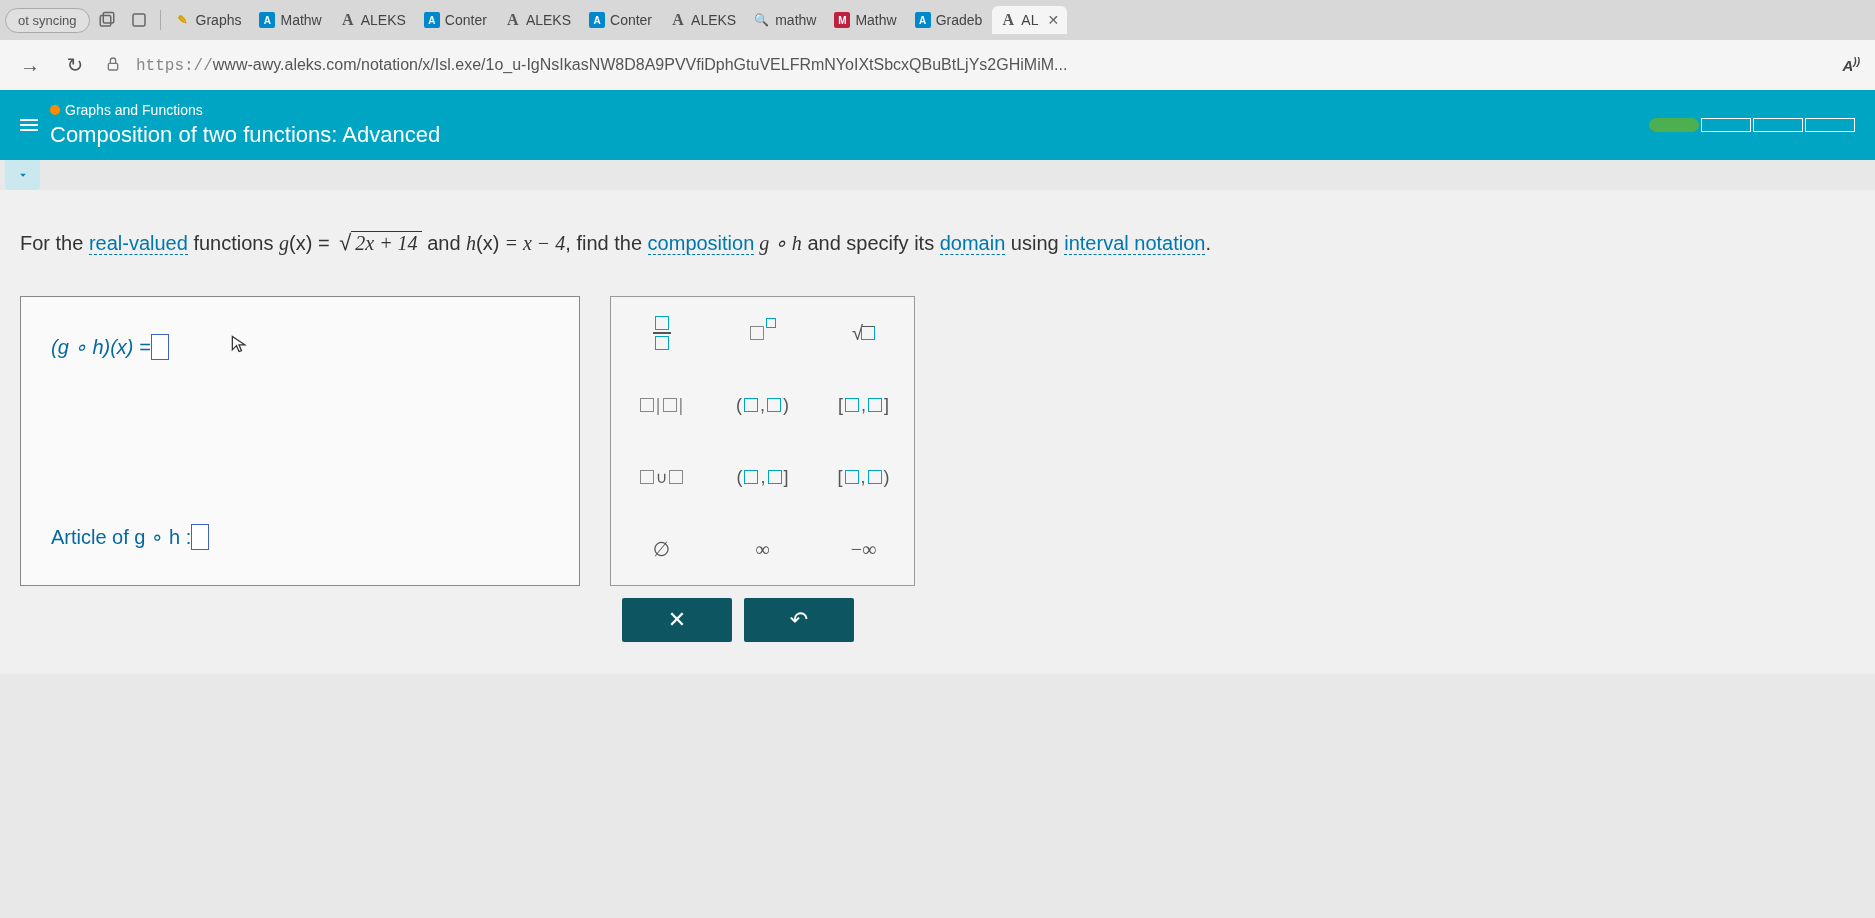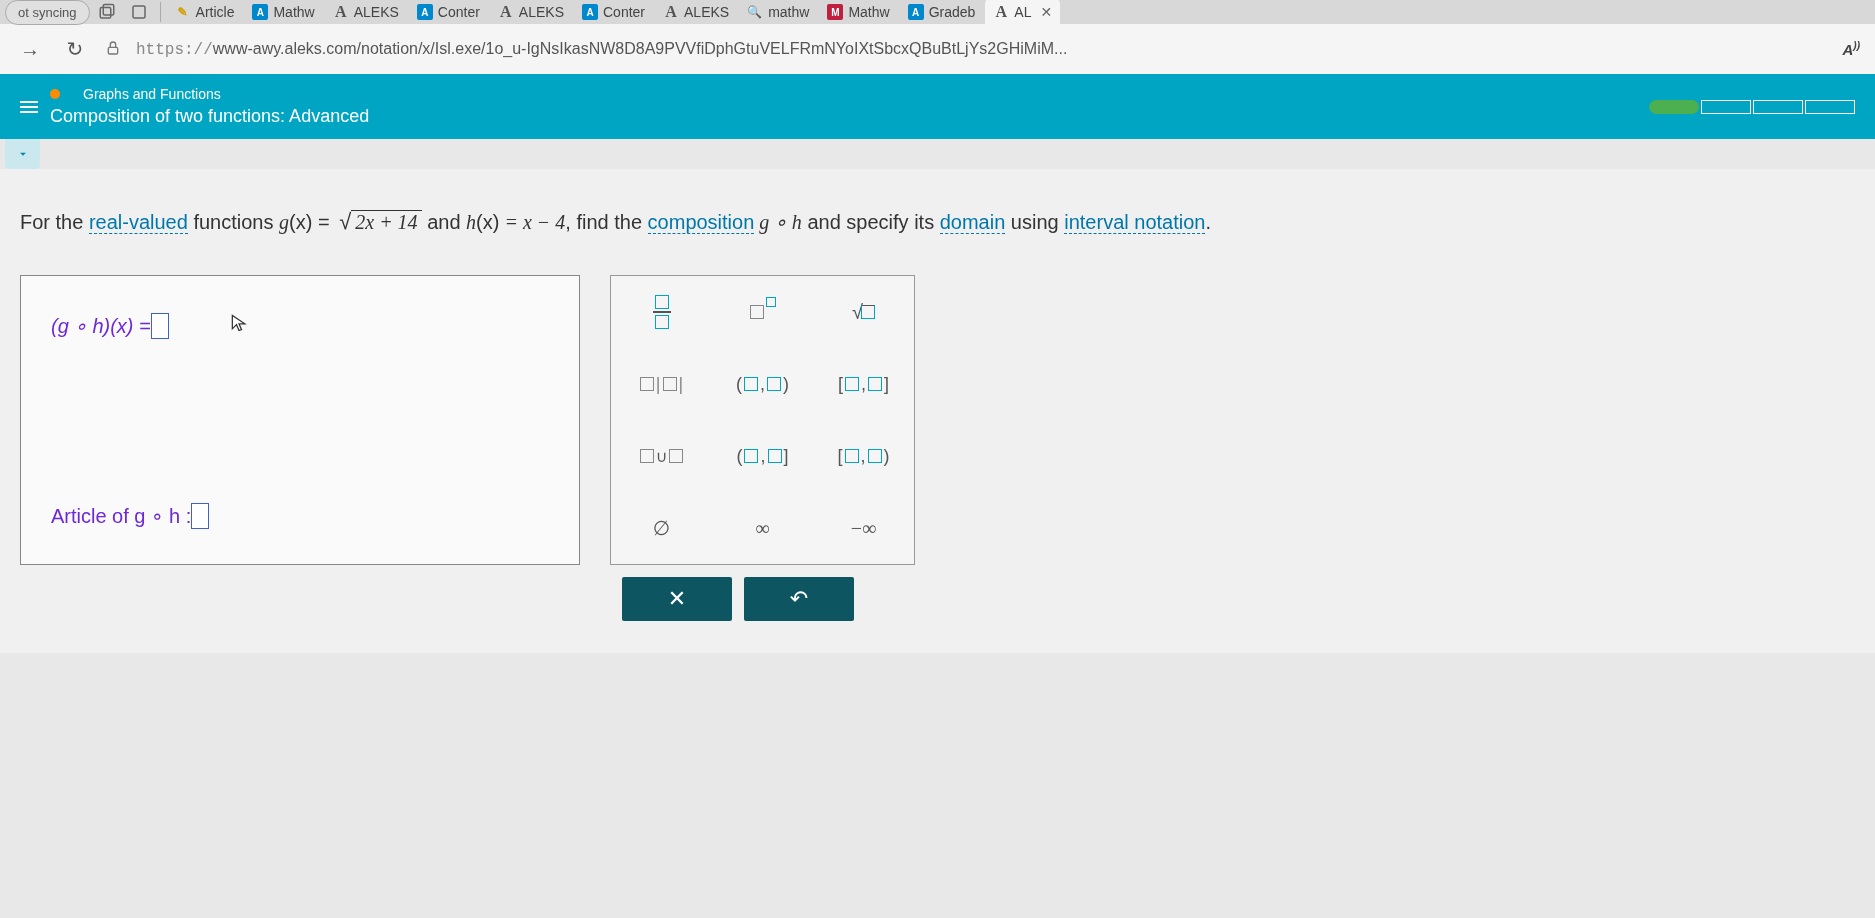--- a/index.html
+++ b/index.html
@@ -2,21 +2,21 @@
 <html><head>
 <meta charset="utf-8">
 <style>
 * { margin: 0; padding: 0; box-sizing: border-box; font-family: Arial, sans-serif; }
 body { background: #e8e8e8; width: 1875px; height: 918px; overflow: hidden; }
 
 .browser-tabs {
   display: flex;
   align-items: center;
   background: #d8d8d8;
-  height: 24px;
+  height: 40px;
   padding: 0 5px;
   gap: 2px;
 }
 .sync-badge {
   background: #e0e0e0;
   border: 1px solid #aaa;
   border-radius: 15px;
   padding: 4px 12px;
   font-size: 13px;
   color: #555;
@@ -64,23 +64,23 @@
   background: #00a5c4;
   color: white;
   padding: 12px 20px;
   display: flex;
   align-items: center;
   gap: 12px;
 }
 .menu-btn { display: flex; flex-direction: column; gap: 3px; }
 .menu-btn span { width: 18px; height: 2px; background: white; }
 .header-content { flex: 1; }
-.breadcrumb { display: flex; align-items: center; gap: 23px; font-size: 14px; margin-bottom: 4px; text-align: center; }
+.breadcrumb { display: flex; align-items: center; gap: 5px; font-size: 14px; margin-bottom: 4px; text-align: center; }
 .breadcrumb-dot { width: 10px; height: 10px; border-radius: 50%; background: #ff8c00; }
-.topic-title { font-size: 18px; font-weight: normal; }
+.topic-title { font-size: 22px; font-weight: normal; }
 .progress-bar { display: flex; gap: 2px; }
 .progress-seg { width: 50px; height: 14px; border: 1px solid white; }
 .progress-seg.filled { background: #4caf50; border-color: #4caf50; border-radius: 7px; }
 
 .dropdown-tab {
   background: #cce8ef;
   width: 35px; height: 30px;
   display: flex; align-items: center; justify-content: center;
   margin-left: 5px;
   border-radius: 0 0 4px 4px;
@@ -112,21 +112,21 @@
   background: #fafafa;
   padding: 35px 30px;
   width: 560px;
   height: 290px;
   display: flex;
   flex-direction: column;
   justify-content: space-between;
 }
 .answer-row {
   display: flex; align-items: center; gap: 0;
-  font-size: 20px; font-family: Georgia, serif; color: #6d28d9;
+  font-size: 20px; font-family: Georgia, serif; color: #0369a1;
 }
 .answer-row .math { font-style: italic; }
 .input-slot {
   display: inline-block;
   width: 18px; height: 26px;
   border: 1.5px solid #4060cc;
   background: white;
 }
 .cursor-icon { font-size: 22px; color: #333; margin-left: 60px; }
 
@@ -187,21 +187,21 @@
       </svg>
   </div>
   <div class="tab-icon-btn">
     <svg width="18" height="18" viewBox="0 0 24 24" fill="none" stroke="#666" stroke-width="2">
         <rect x="4" y="4" width="16" height="16" rx="2"></rect>
       </svg>
   </div>
   <div class="tab-divider"></div>
   <div class="tab">
       <span class="tab-favicon fav-article">✎</span>
-      <span>Article</span>
+      <span>Graphs</span>
     </div>
   <div class="tab">
       <span class="tab-favicon fav-aleks-blue">A</span>
       <span>Mathw</span>
     </div>
   <div class="tab">
       <span class="tab-favicon fav-aleks-a">A</span>
       <span>ALEKS</span>
     </div>
   <div class="tab">

